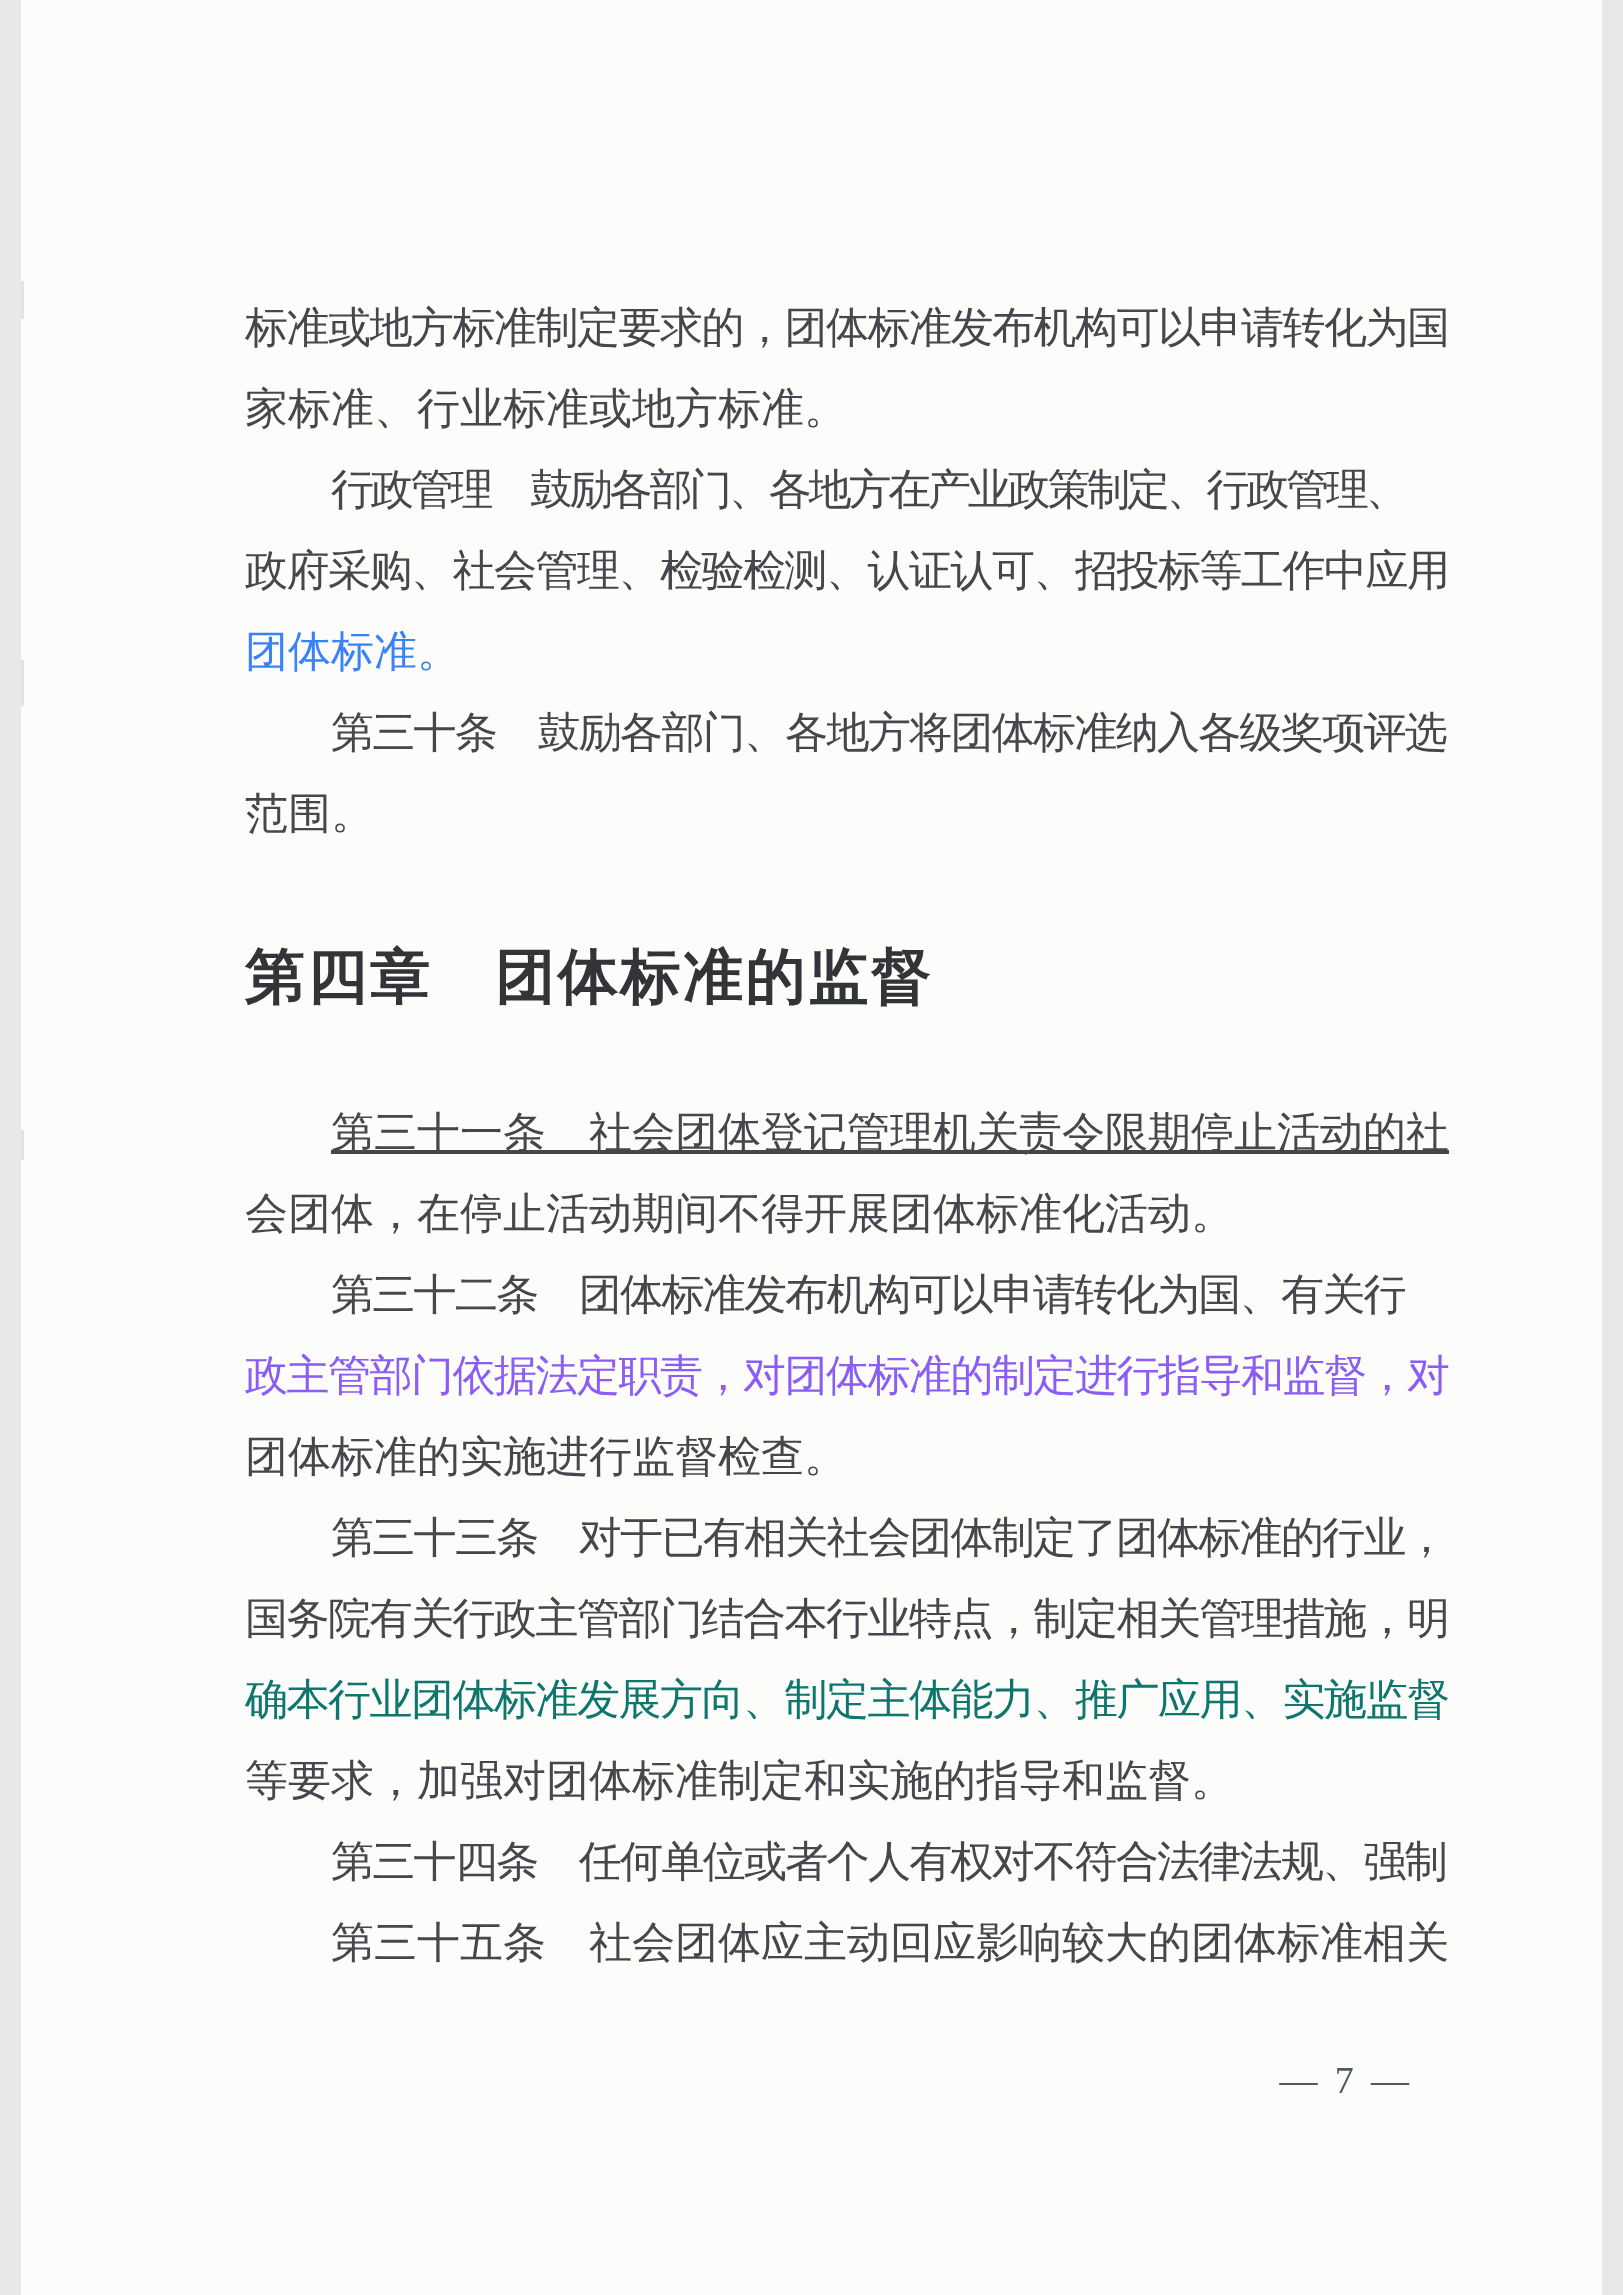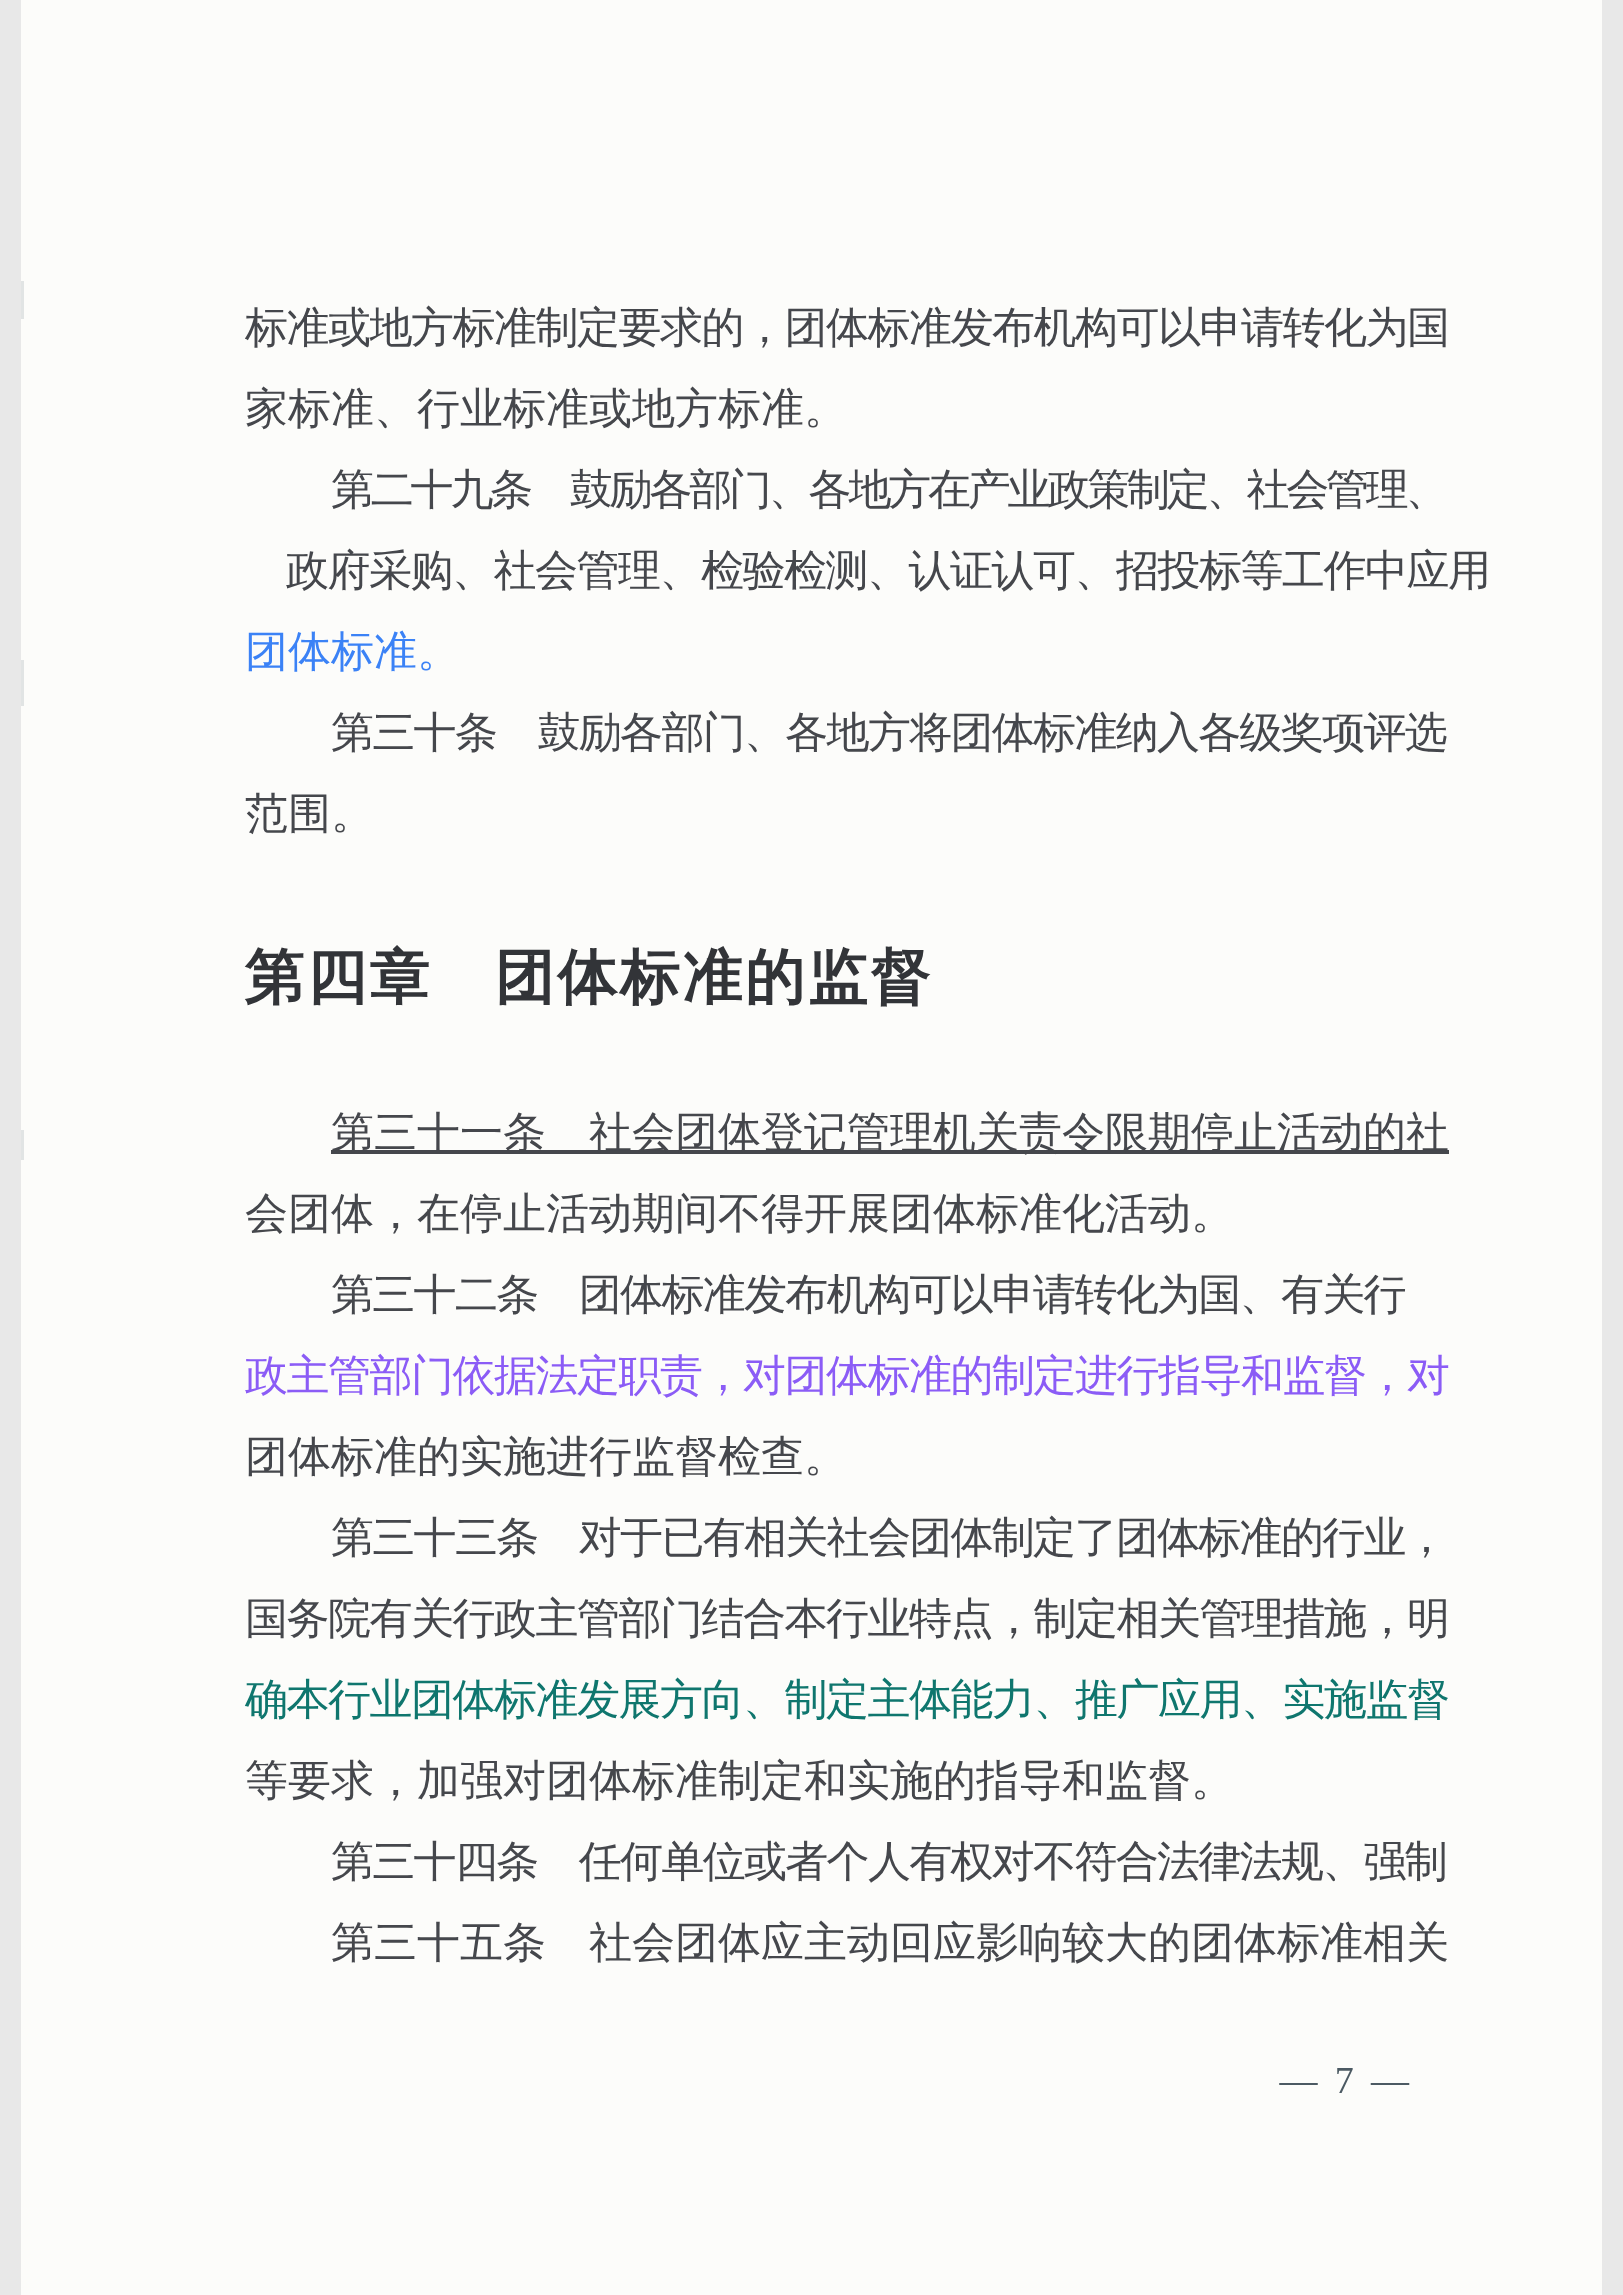--- a/index.html
+++ b/index.html
@@ -70,22 +70,22 @@
 <body>
 
 <div class="page" style="background: rgb(252, 252, 250);">
   <div class="scan-artifact a1"></div>
   <div class="scan-artifact a2"></div>
   <div class="scan-artifact a3"></div>
 
   <div class="text-col before">
       <p class="body-line" style="color: rgb(69, 71, 76); letter-spacing: -1.5px;">标准或地方标准制定要求的，团体标准发布机构可以申请转化为国</p>
       <p class="body-line" style="color: rgb(69, 71, 76);">家标准、行业标准或地方标准。</p>
-      <p class="body-line indent" style="color: rgb(69, 71, 76); letter-spacing: -3.2px;">第二十九条　鼓励各部门、各地方在产业政策制定、社会管理、</p>
-      <p class="body-line" style="color: rgb(69, 71, 76); letter-spacing: -1.5px; margin-left: 41px;">政府采购、社会管理、检验检测、认证认可、招投标等工作中应用</p>
+      <p class="body-line indent" style="color: rgb(69, 71, 76); letter-spacing: -3.2px;">行政管理　鼓励各部门、各地方在产业政策制定、行政管理、</p>
+      <p class="body-line" style="color: rgb(69, 71, 76); letter-spacing: -1.5px;">政府采购、社会管理、检验检测、认证认可、招投标等工作中应用</p>
       <p class="body-line" style="color: #3b82f6;">团体标准。</p>
       <p class="body-line indent" style="color: rgb(69, 71, 76); letter-spacing: -1.7px;">第三十条　鼓励各部门、各地方将团体标准纳入各级奖项评选</p>
       <p class="body-line" style="color: rgb(69, 71, 76);">范围。</p>
     </div>
 
   <h2 class="chapter-heading" style="color: rgb(50, 52, 56);">第四章　团体标准的监督</h2>
 
   <div class="text-col after">
       <p class="body-line indent" style="color: rgb(69, 71, 76); letter-spacing: 0px; text-decoration: underline;">第三十一条　社会团体登记管理机关责令限期停止活动的社</p>
       <p class="body-line" style="color: rgb(69, 71, 76);">会团体，在停止活动期间不得开展团体标准化活动。</p>

